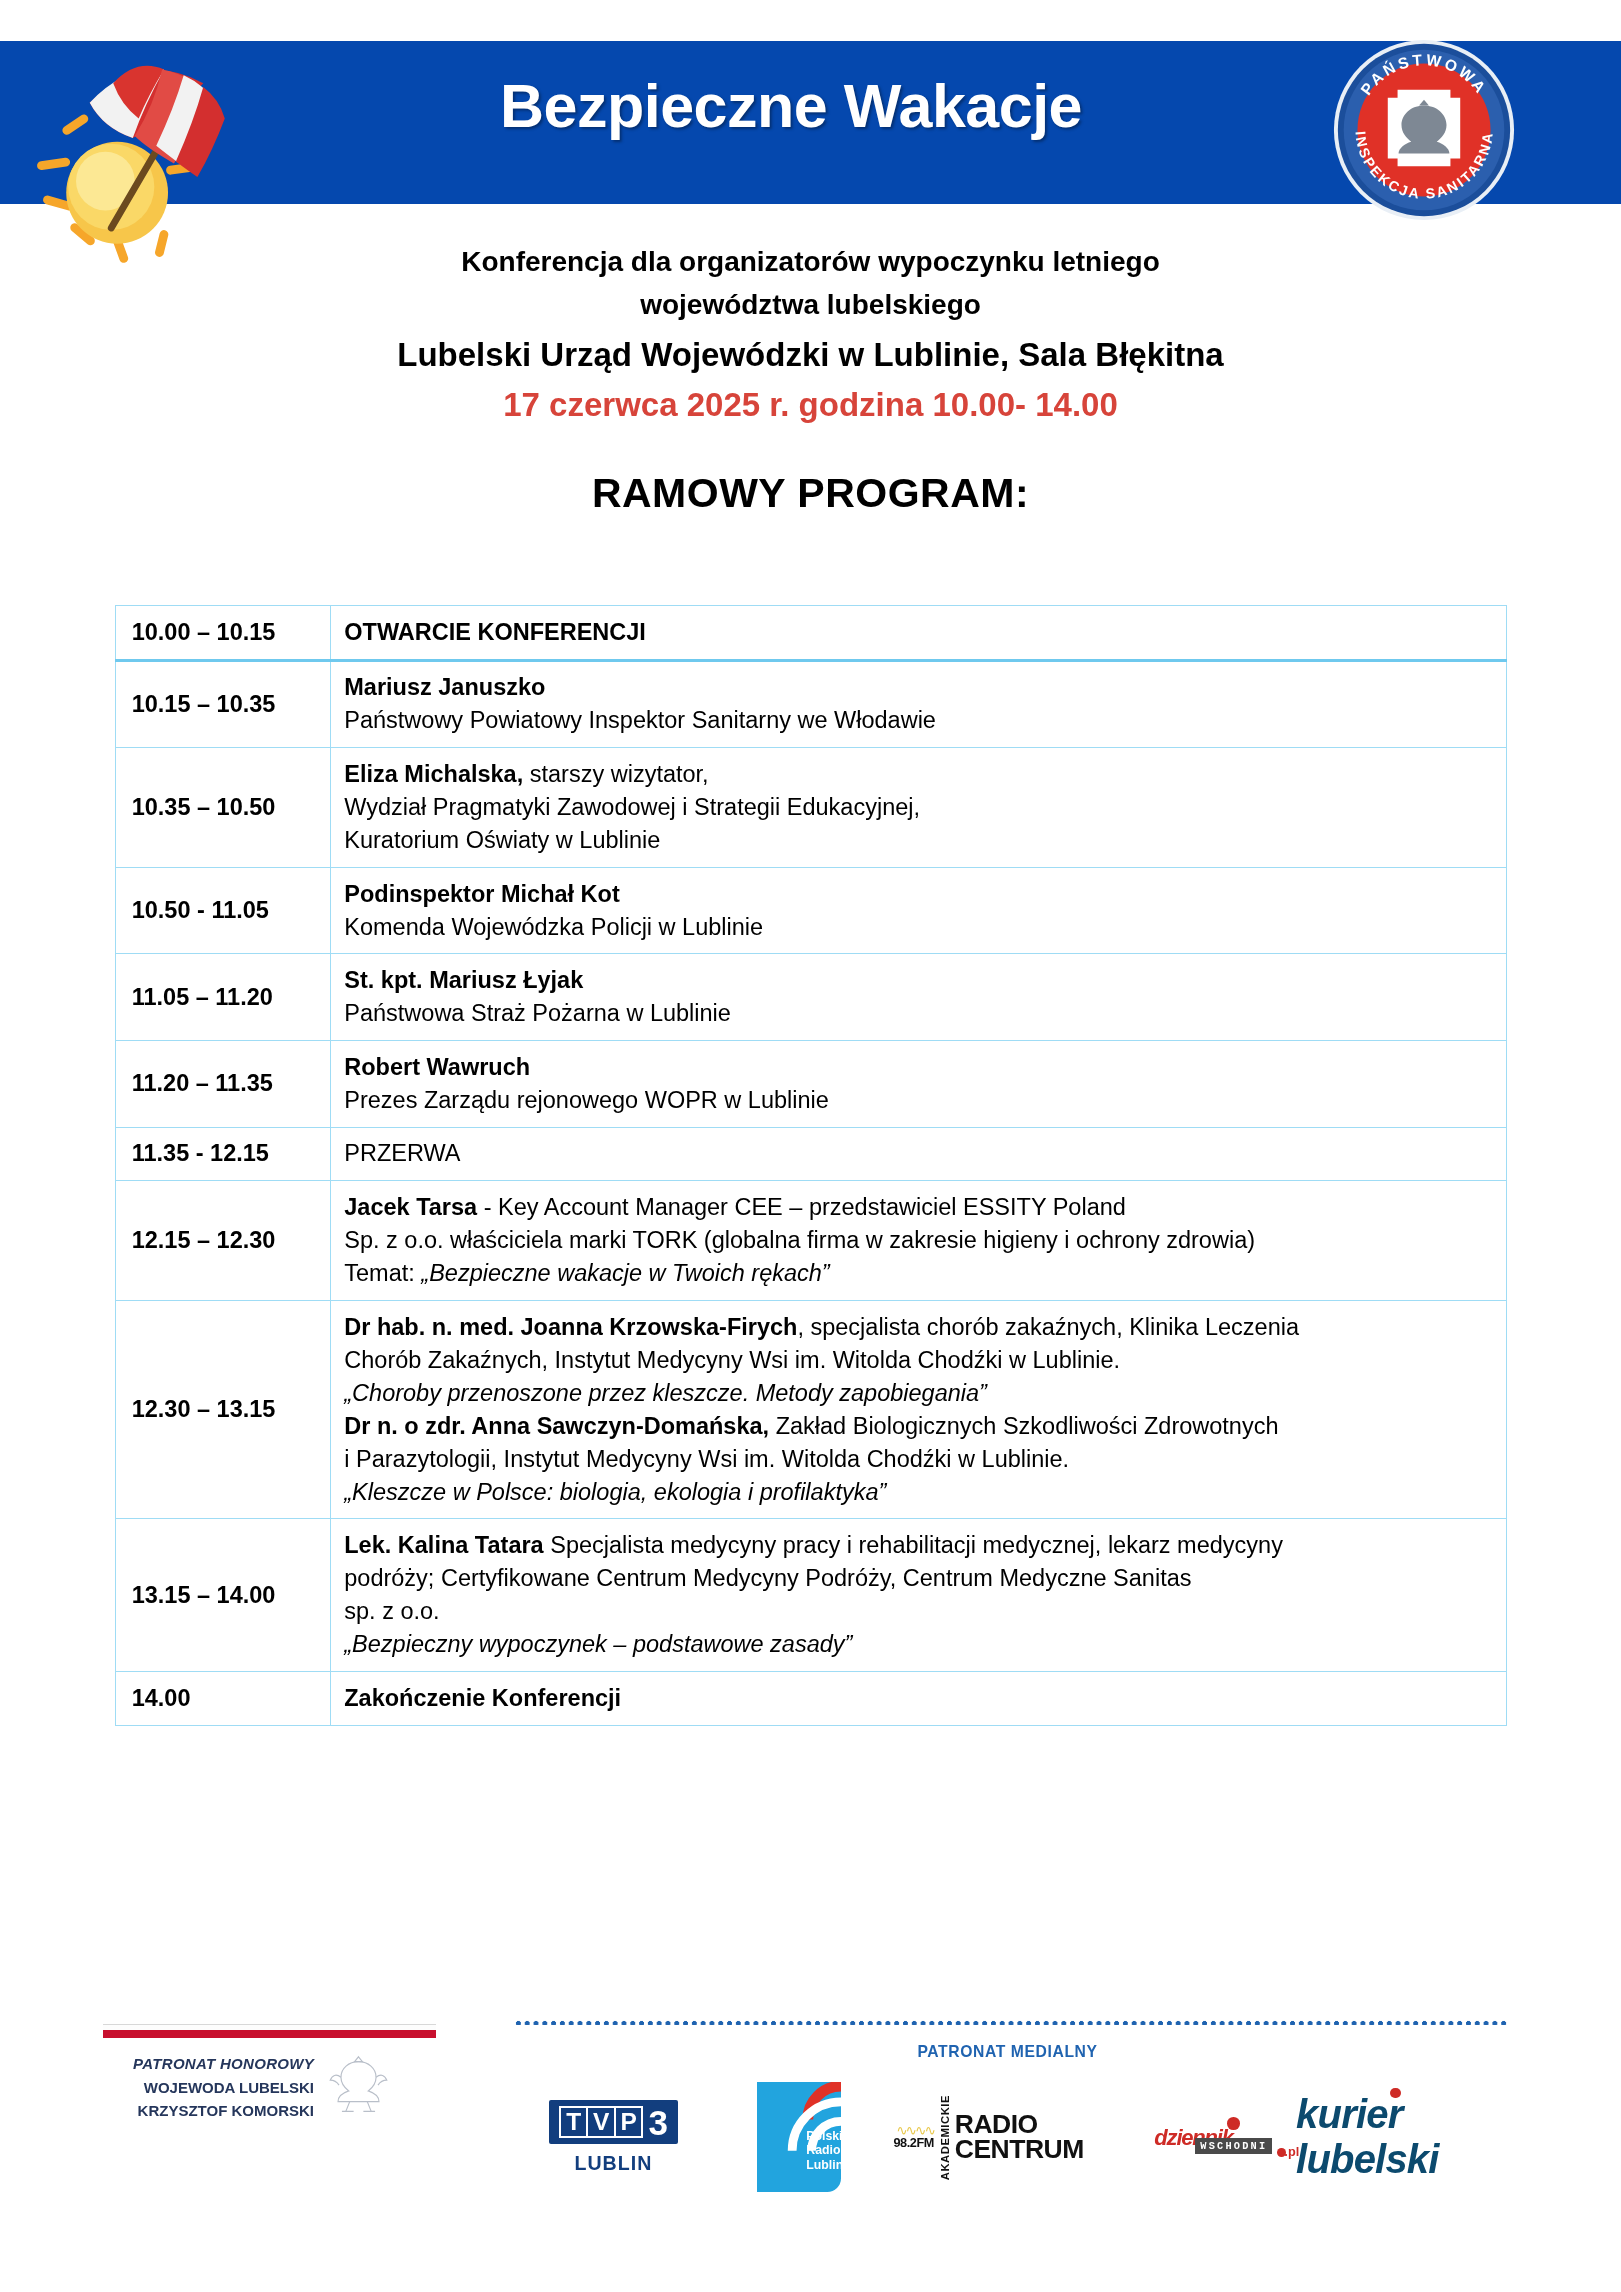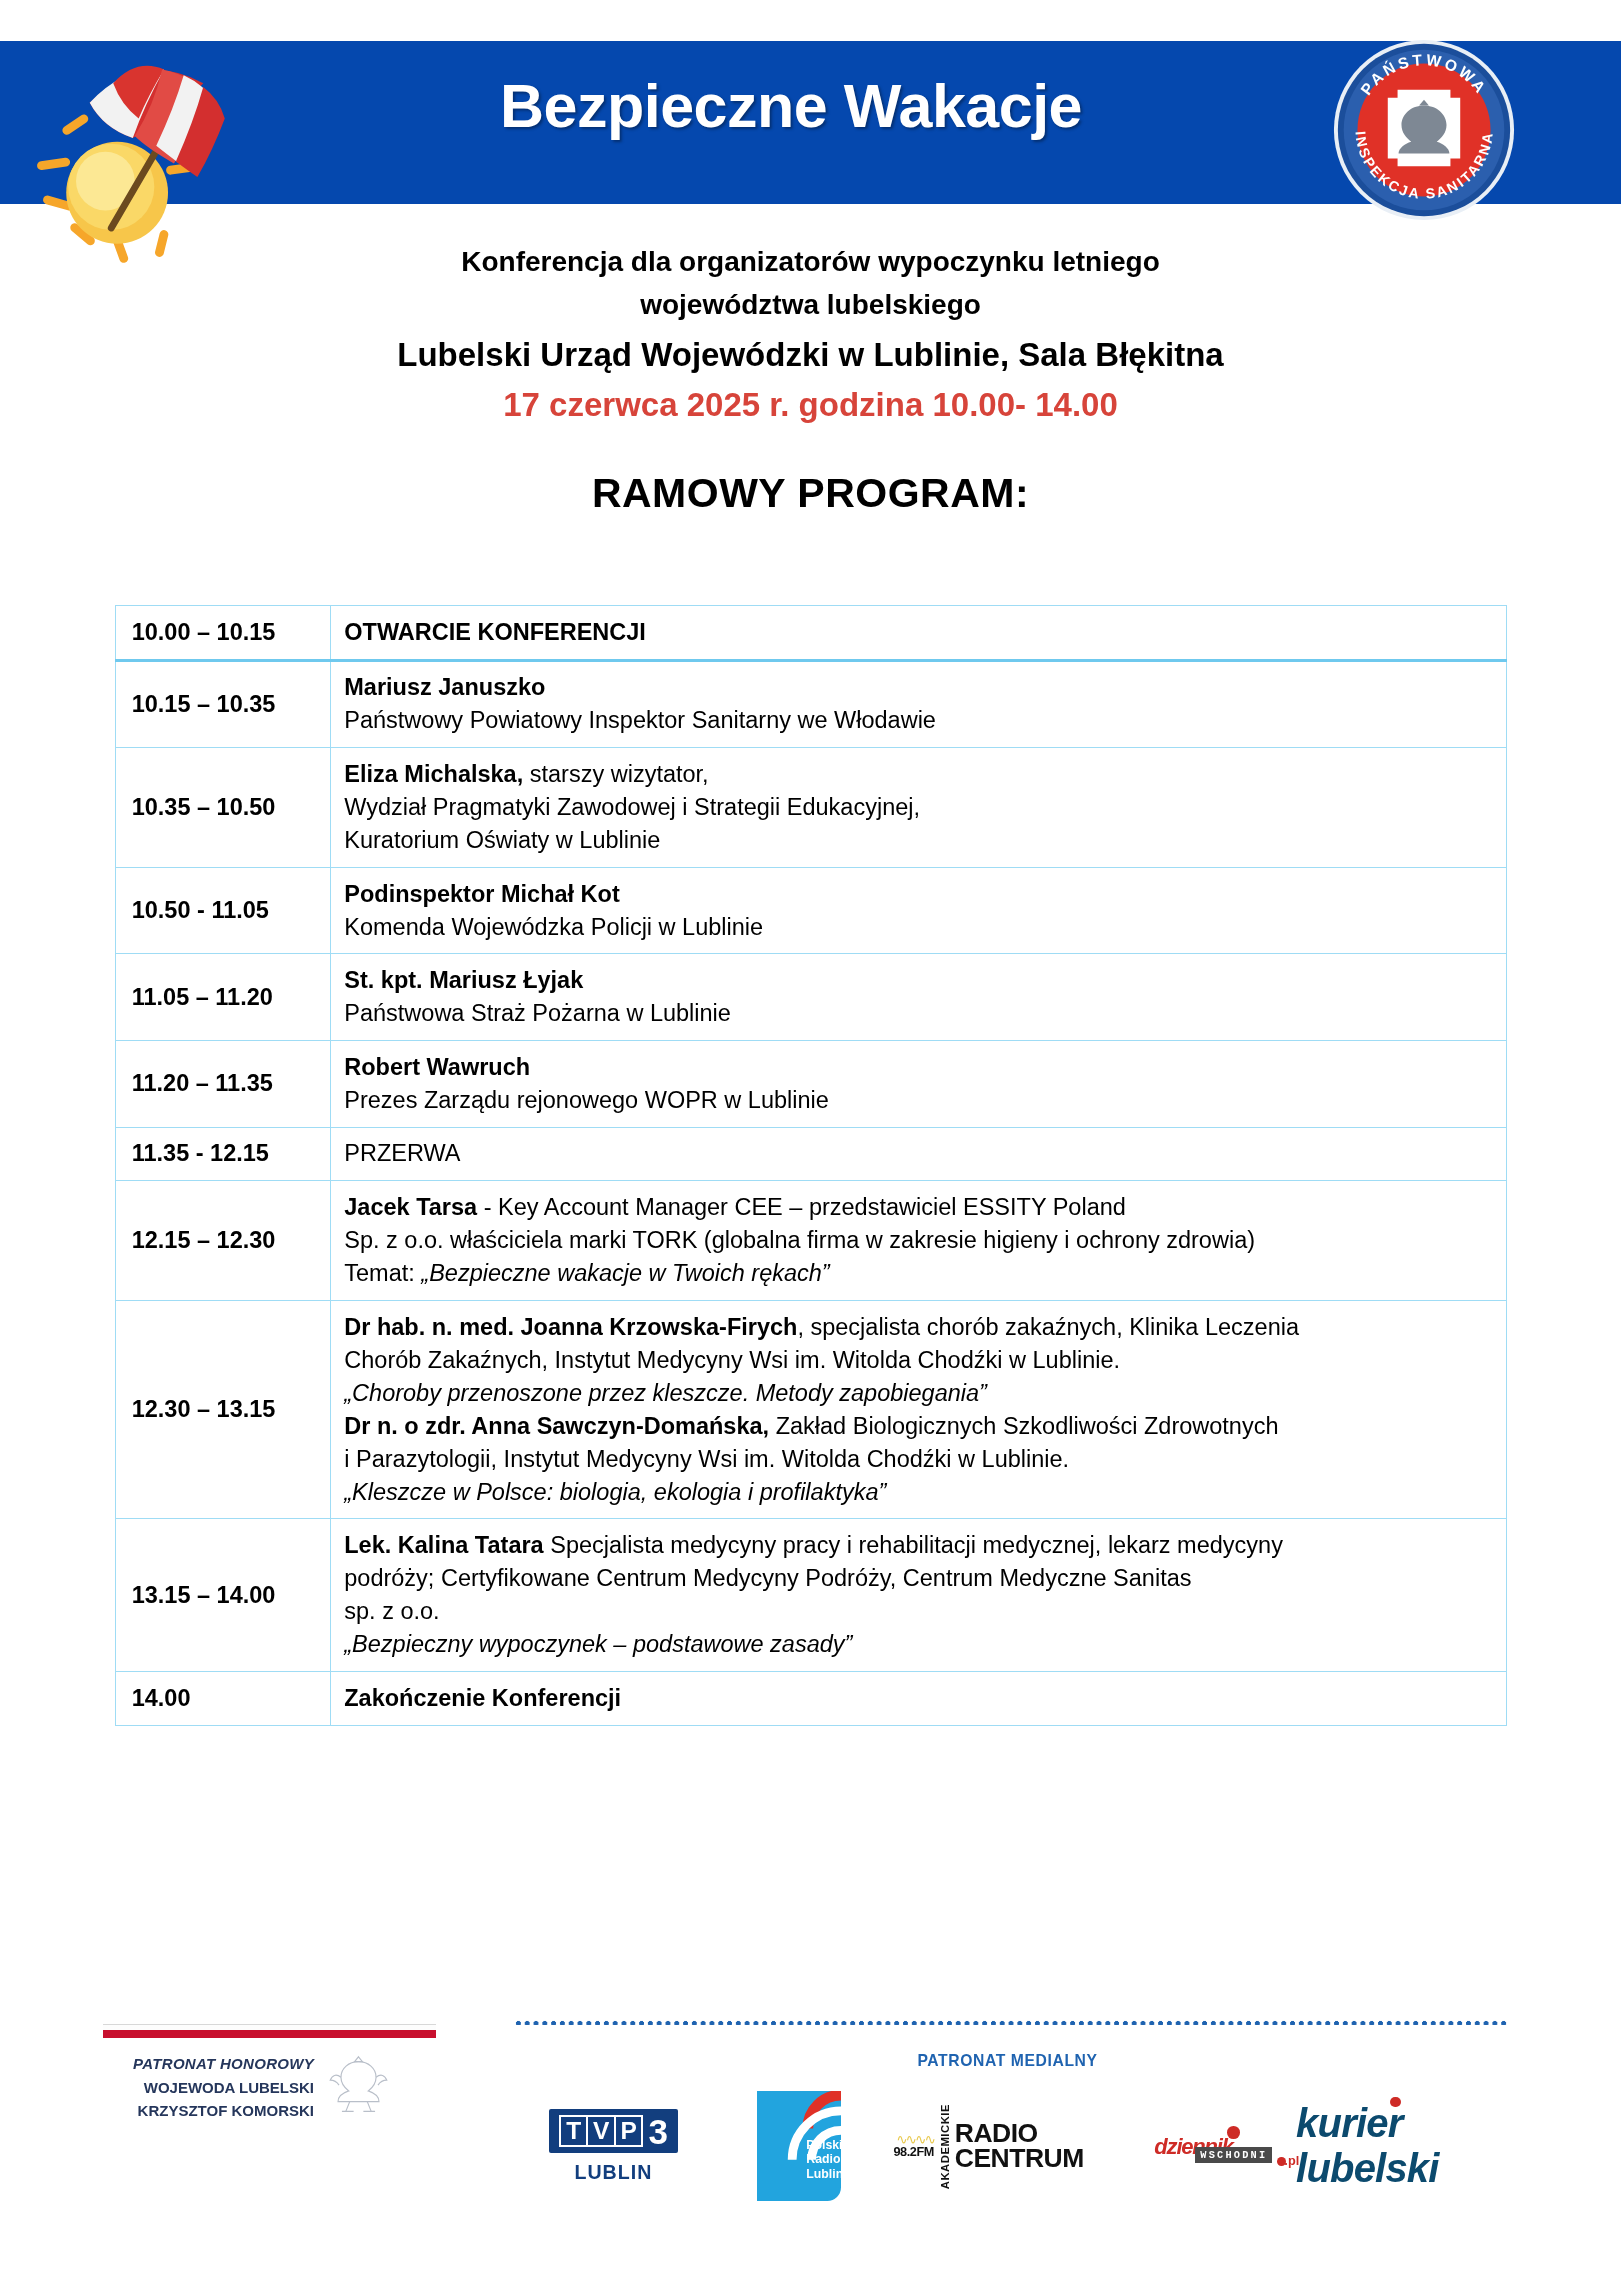--- a/index.html
+++ b/index.html
@@ -189,21 +189,21 @@
     background-image: radial-gradient(circle, #1F63B0 0 2.2px, transparent 2.3px);
     background-size: 8.8px 8.8px;
     background-repeat: repeat-x;
   }
   .media-label {
     text-align: center;
     color: #1F63B0;
     font-size: 15.7px;
     font-weight: bold;
     letter-spacing: 0.6px;
-    margin-top: 27px;
+    margin-top: 18px;
     width: 995px;
   }
   .media-logos {
     display: flex;
     align-items: center;
     margin-top: 21.6px;
     width: 1010px;
     padding-left: 5.9px;
     box-sizing: border-box;
   }

